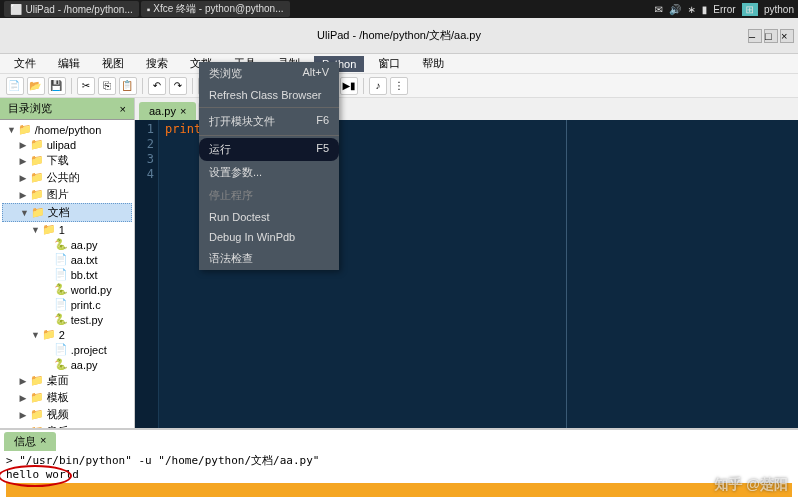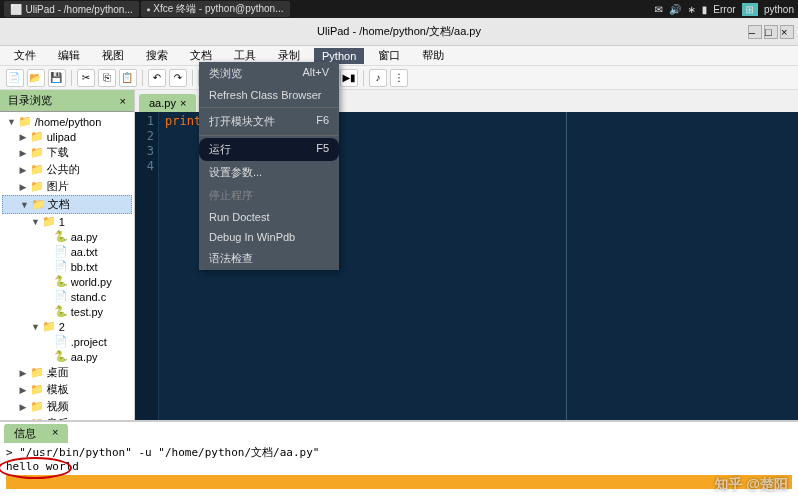--- a/index.html
+++ b/index.html
@@ -1,21 +1,21 @@
 <!DOCTYPE html>
 <html><head>
 <meta charset="utf-8">
 <style>
 * { margin: 0; padding: 0; box-sizing: border-box; }
 body { font-family: sans-serif; font-size: 11px; width: 798px; height: 500px; overflow: hidden; background: #f0f0f0; position: relative; }
 .desktop-bar { background: #1a1a1a; color: #ddd; height: 18px; display: flex; align-items: center; padding: 0 4px; font-size: 10px; }
 .db-left { display: flex; gap: 2px; }
 .db-item { background: #333; padding: 1px 6px; border-radius: 2px; display: flex; align-items: center; gap: 3px; }
 .db-right { margin-left: auto; display: flex; gap: 6px; align-items: center; }
-.titlebar { background: #e8e8e8; height: 28px; display: flex; align-items: center; justify-content: center; font-size: 11px; border-bottom: 1px solid #ccc; position: relative; }
+.titlebar { background: #e8e8e8; height: 36px; display: flex; align-items: center; justify-content: center; font-size: 11px; border-bottom: 1px solid #ccc; position: relative; }
 .titlebar-btns { position: absolute; right: 4px; display: flex; gap: 2px; }
 .tb-btn { width: 14px; height: 14px; border: 1px solid #aaa; background: #ddd; }
 .menubar { background: #f5f5f5; height: 20px; display: flex; align-items: center; padding: 0 6px; gap: 6px; border-bottom: 1px solid #ddd; font-size: 11px; }
 .menu-item { padding: 2px 8px; cursor: pointer; }
 .menu-item.active { background: #4a5568; color: #fff; }
 .toolbar { background: #f5f5f5; height: 24px; display: flex; align-items: center; padding: 0 6px; gap: 3px; border-bottom: 1px solid #ddd; }
 .tool-btn { width: 18px; height: 18px; border: 1px solid #ccc; background: #fff; border-radius: 2px; display: flex; align-items: center; justify-content: center; font-size: 10px; }
 .tool-sep { width: 1px; height: 16px; background: #ccc; margin: 0 2px; }
 .main { display: flex; height: 330px; }
 .sidebar { width: 135px; background: #fff; border-right: 1px solid #ccc; display: flex; flex-direction: column; }
@@ -37,21 +37,21 @@
 .editor { flex: 1; display: flex; background: #0d2840; color: #ccc; font-family: monospace; font-size: 12px; position: relative; }
 .gutter { background: #0a2035; color: #5a7a95; width: 24px; padding: 2px 4px; text-align: right; border-right: 1px solid #1a3a55; }
 .gutter div { line-height: 15px; }
 .code { padding: 2px 6px; flex: 1; }
 .code-line { line-height: 15px; }
 .kw { color: #f97316; }
 .str { color: #8fbc8f; }
 .ed-split { position: absolute; top: 0; bottom: 0; left: 65%; width: 1px; background: #3a5a75; }
 .bottom-panel { border-top: 2px solid #ccc; background: #fff; height: 80px; display: flex; flex-direction: column; }
 .bp-tabs { display: flex; padding: 2px 4px 0; }
-.bp-tab { background: #a8d098; padding: 2px 10px; font-size: 11px; border-top-left-radius: 3px; border-top-right-radius: 3px; display: flex; gap: 16px; justify-content: space-between; }
+.bp-tab { background: #a8d098; padding: 2px 10px; font-size: 11px; border-top-left-radius: 3px; border-top-right-radius: 3px; display: flex; gap: 4px; justify-content: space-between; }
 .bp-content { flex: 1; padding: 2px 6px; font-family: monospace; font-size: 11px; background: #fff; position: relative; }
 .orange-bar { background: #f5a623; height: 14px; margin-top: 2px; }
 .circled { position: relative; display: inline-block; }
 .circled::after { content: ""; position: absolute; left: -8px; top: -3px; width: 70px; height: 18px; border: 2px solid #c00; border-radius: 50%; }
 .statusbar { background: #f0f0f0; border-top: 1px solid #ccc; height: 20px; display: flex; align-items: center; padding: 0 6px; font-size: 11px; }
 .sb-right { margin-left: auto; display: flex; gap: 12px; }
 .dropdown { position: absolute; top: 62px; left: 199px; background: #4a5560; color: #ddd; width: 140px; font-size: 11px; box-shadow: 2px 2px 6px rgba(0,0,0,.4); z-index: 100; }
 .dd-item { padding: 4px 10px; display: flex; justify-content: space-between; cursor: pointer; }
 .dd-item.hl { background: #0f172a; border-radius: 8px; }
 .dd-item.disabled { color: #888; }
@@ -195,21 +195,21 @@
         <div class="tree-item">
           <span class="tree-indent" style="width:36px"></span>
           <span class="tri"></span>
           <span class="py-icon">🐍</span>
           <span>world.py</span>
         </div>
         <div class="tree-item">
           <span class="tree-indent" style="width:36px"></span>
           <span class="tri"></span>
           <span class="file-icon">📄</span>
-          <span>stand.c</span>
+          <span>print.c</span>
         </div>
         <div class="tree-item">
           <span class="tree-indent" style="width:36px"></span>
           <span class="tri"></span>
           <span class="py-icon">🐍</span>
           <span>test.py</span>
         </div>
         <div class="tree-item">
           <span class="tree-indent" style="width:24px"></span>
           <span class="tri">▼</span>

